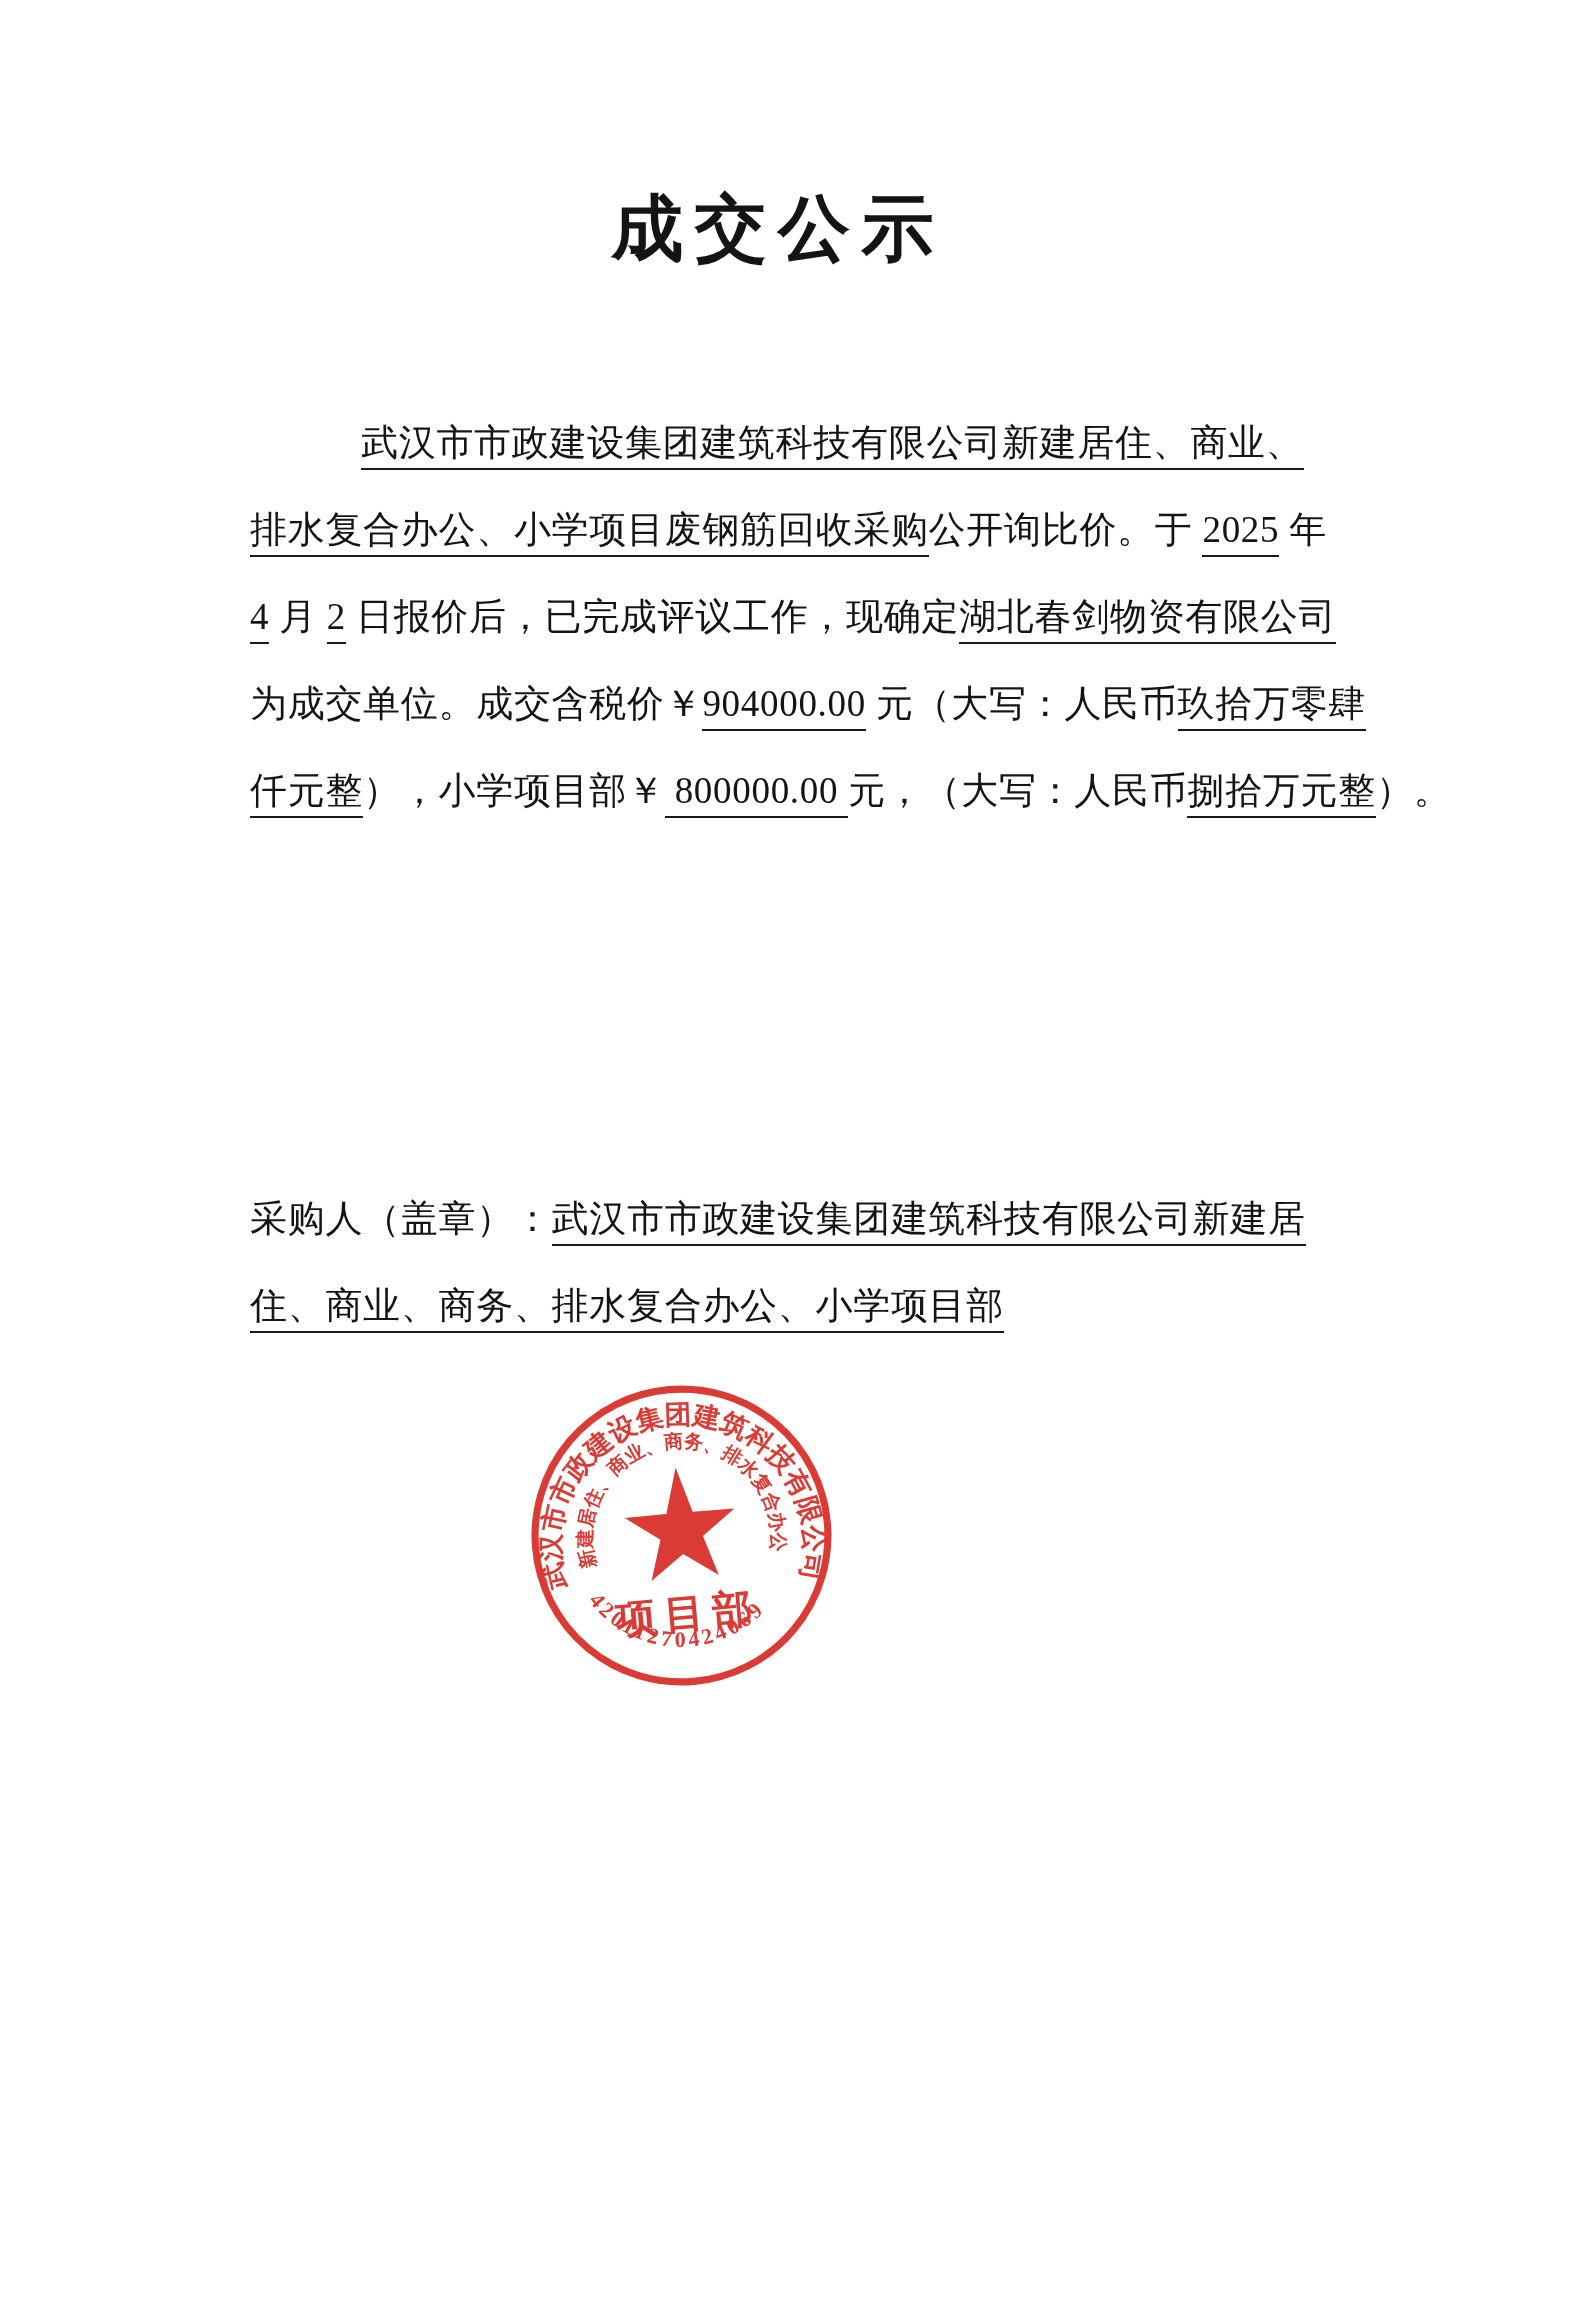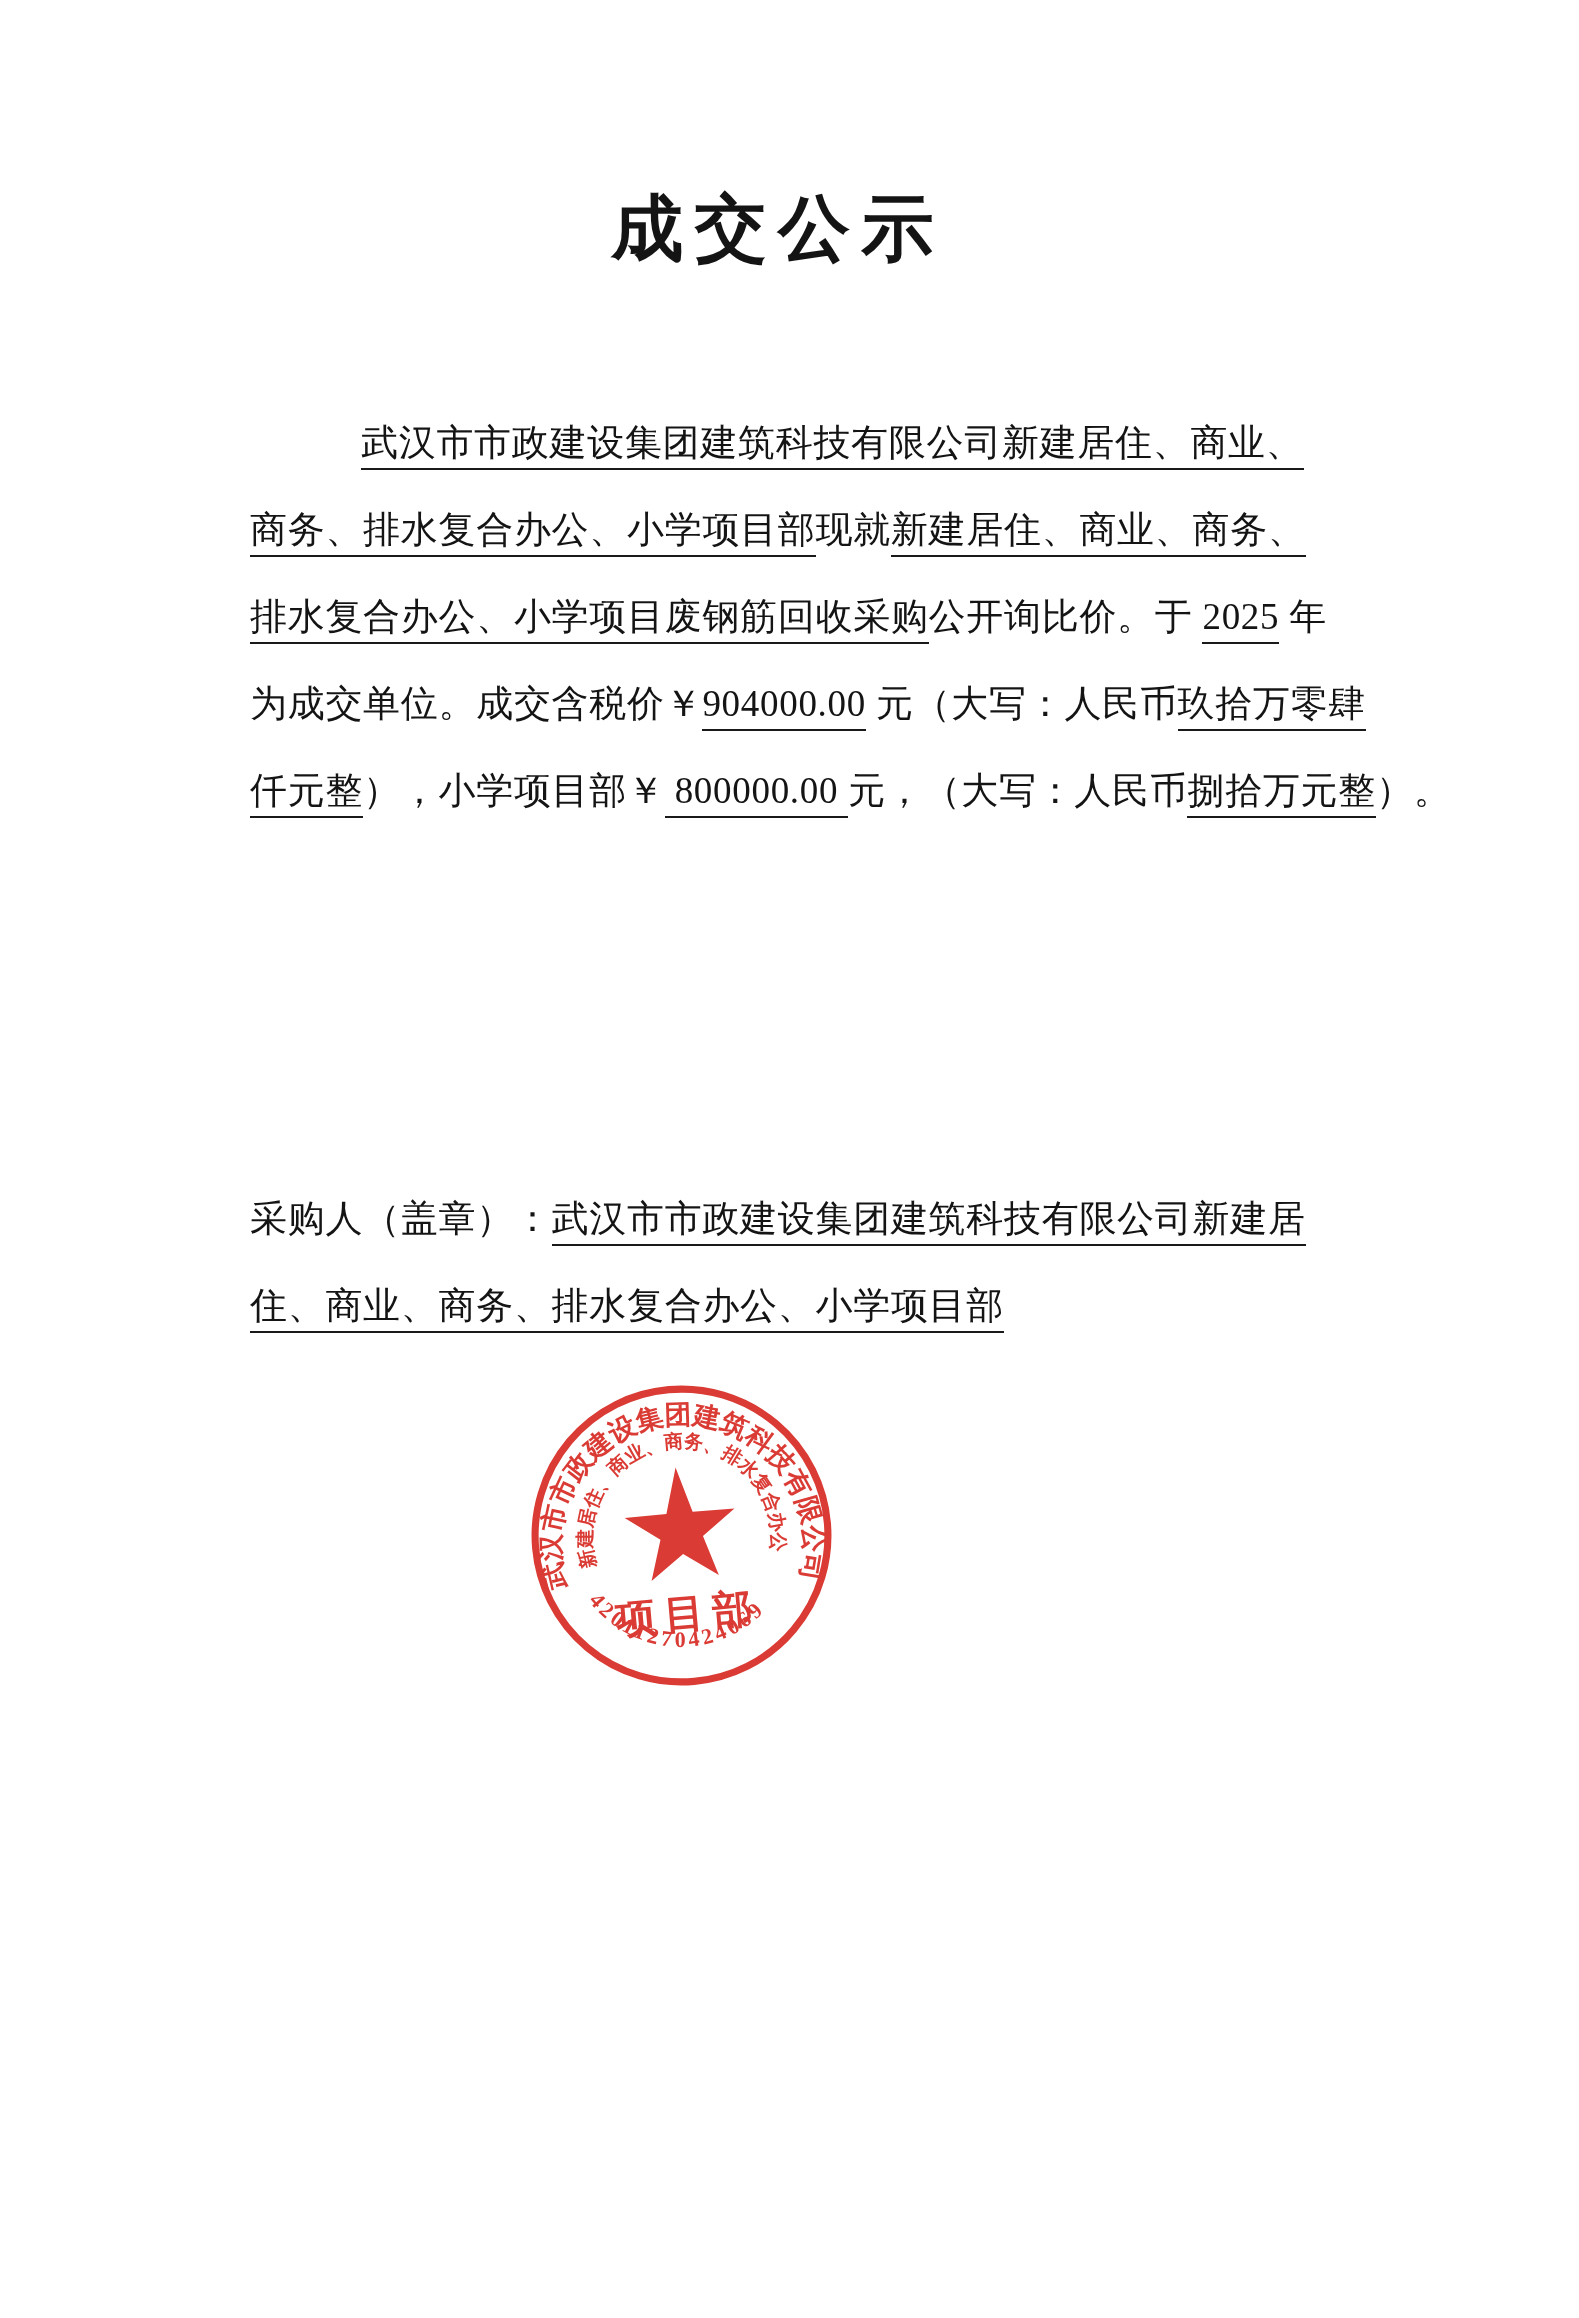--- a/index.html
+++ b/index.html
@@ -49,22 +49,22 @@
 </style>
 </head>
 <body>
 
 <div class="page">
 
   <div class="doc-title">成交公示</div>
 
   <div class="body-block">
       <div class="line indent"><span class="u">武汉市市政建设集团建筑科技有限公司新建居住、商业、</span></div>
-      <div class="line"><span class="u">商务、排水复合办公、小学项目部</span><span>现就</span><span class="u">新建居住、商业、商务、</span></div>
       <div class="line"><span class="u">排水复合办公、小学项目废钢筋回收采购</span><span>公开询比价。于 </span><span class="u">2025</span><span> 年</span></div>
+      <div class="line"><span class="u">4</span><span> 月 </span><span class="u">2</span><span> 日报价后，已完成评议工作，现确定</span><span class="u">湖北春剑物资有限公司</span></div>
       <div class="line"><span>为成交单位。成交含税价￥</span><span class="u">904000.00</span><span> 元（大写：人民币</span><span class="u">玖拾万零肆</span></div>
       <div class="line"><span class="u">仟元整</span><span>），小学项目部￥</span><span class="u"> 800000.00 </span><span>元，（大写：人民币</span><span class="u">捌拾万元整</span><span>）。</span></div>
     </div>
 
 
   <div class="footer-block">
       <div class="line"><span>采购人（盖章）：</span><span class="u">武汉市市政建设集团建筑科技有限公司新建居</span></div>
       <div class="line"><span class="u">住、商业、商务、排水复合办公、小学项目部</span></div>
     </div>
 

